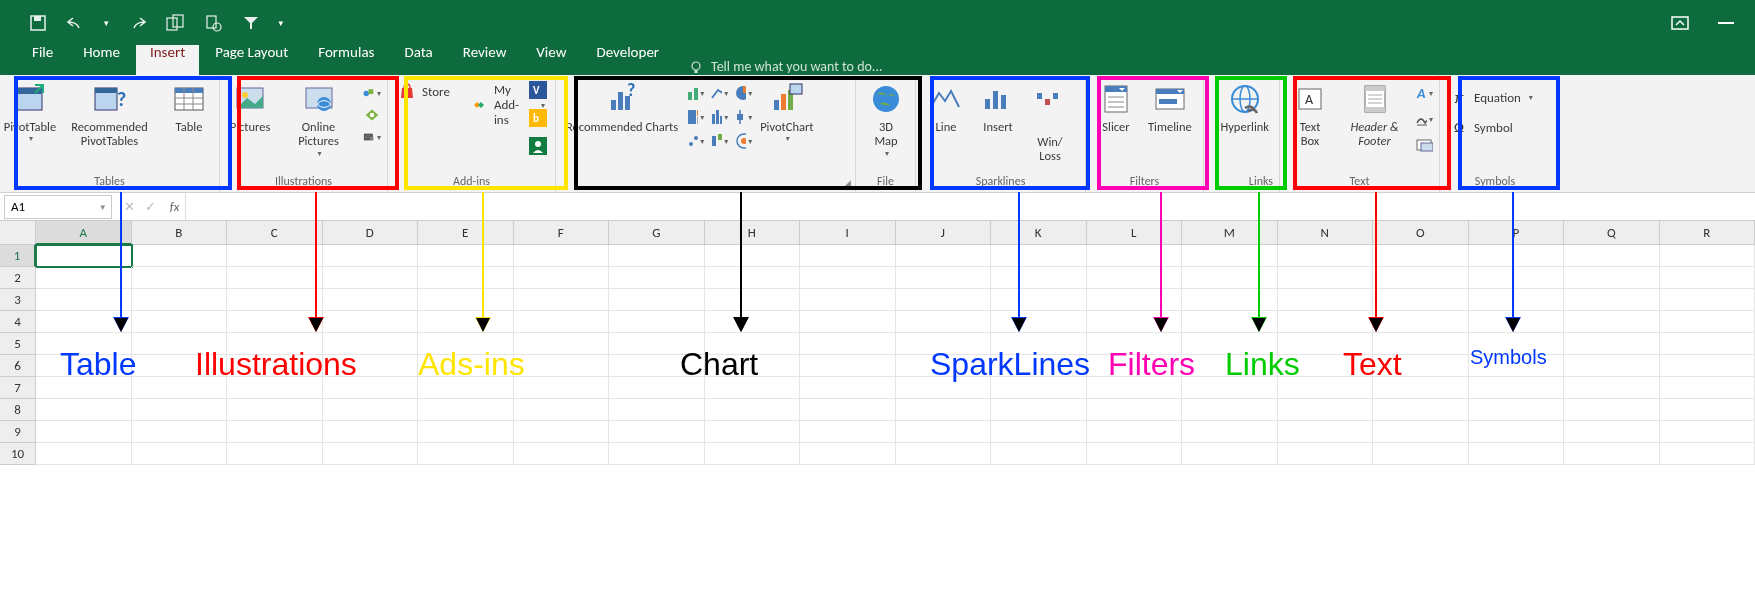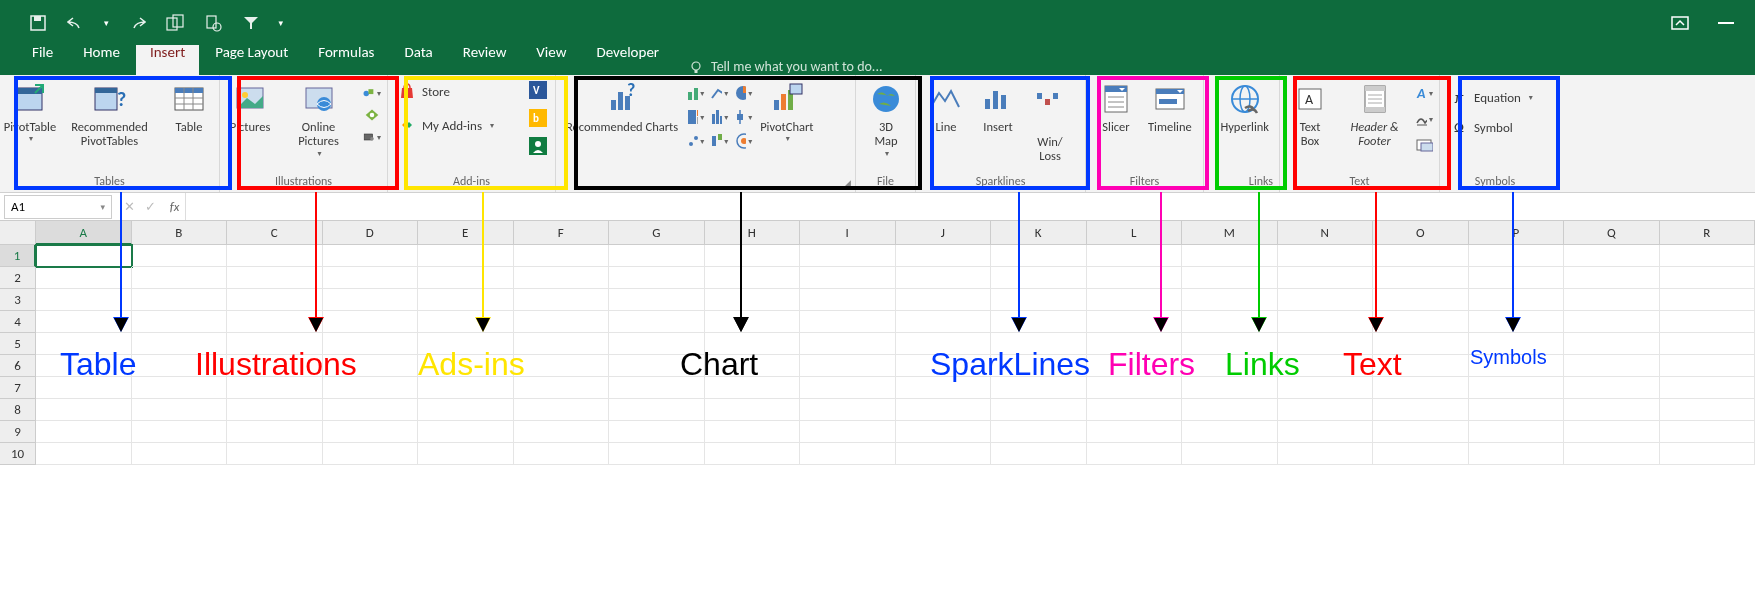--- a/index.html
+++ b/index.html
@@ -219,21 +219,21 @@
               <circle cx="15" cy="11" r="3" fill="#888"></circle>
             </svg>
             <span class="dropdown-caret">▾</span>
           </span>
       </div>
     </div>
     <div class="group-label">Illustrations</div>
   </div>
 
   <div class="group" style="width:168px;">
-    <div class="group-body" style="flex-direction:column;justify-content:flex-start;gap:12px;flex:1;">
+    <div class="group-body" style="justify-content:space-between;gap:12px;flex:1;">
       <div class="smallrow">
         <span class="smallico">
             <svg width="18" height="18" viewBox="0 0 18 18">
               <path d="M4 6 L14 6 L15 16 L3 16 Z" fill="#e53935"></path>
               <path d="M6 6 Q6 2 9 2 Q12 2 12 6" fill="none" stroke="#e53935" stroke-width="1.5"></path>
             </svg>
           </span>
         <span>Store</span>
       </div>
       <div class="smallrow">

